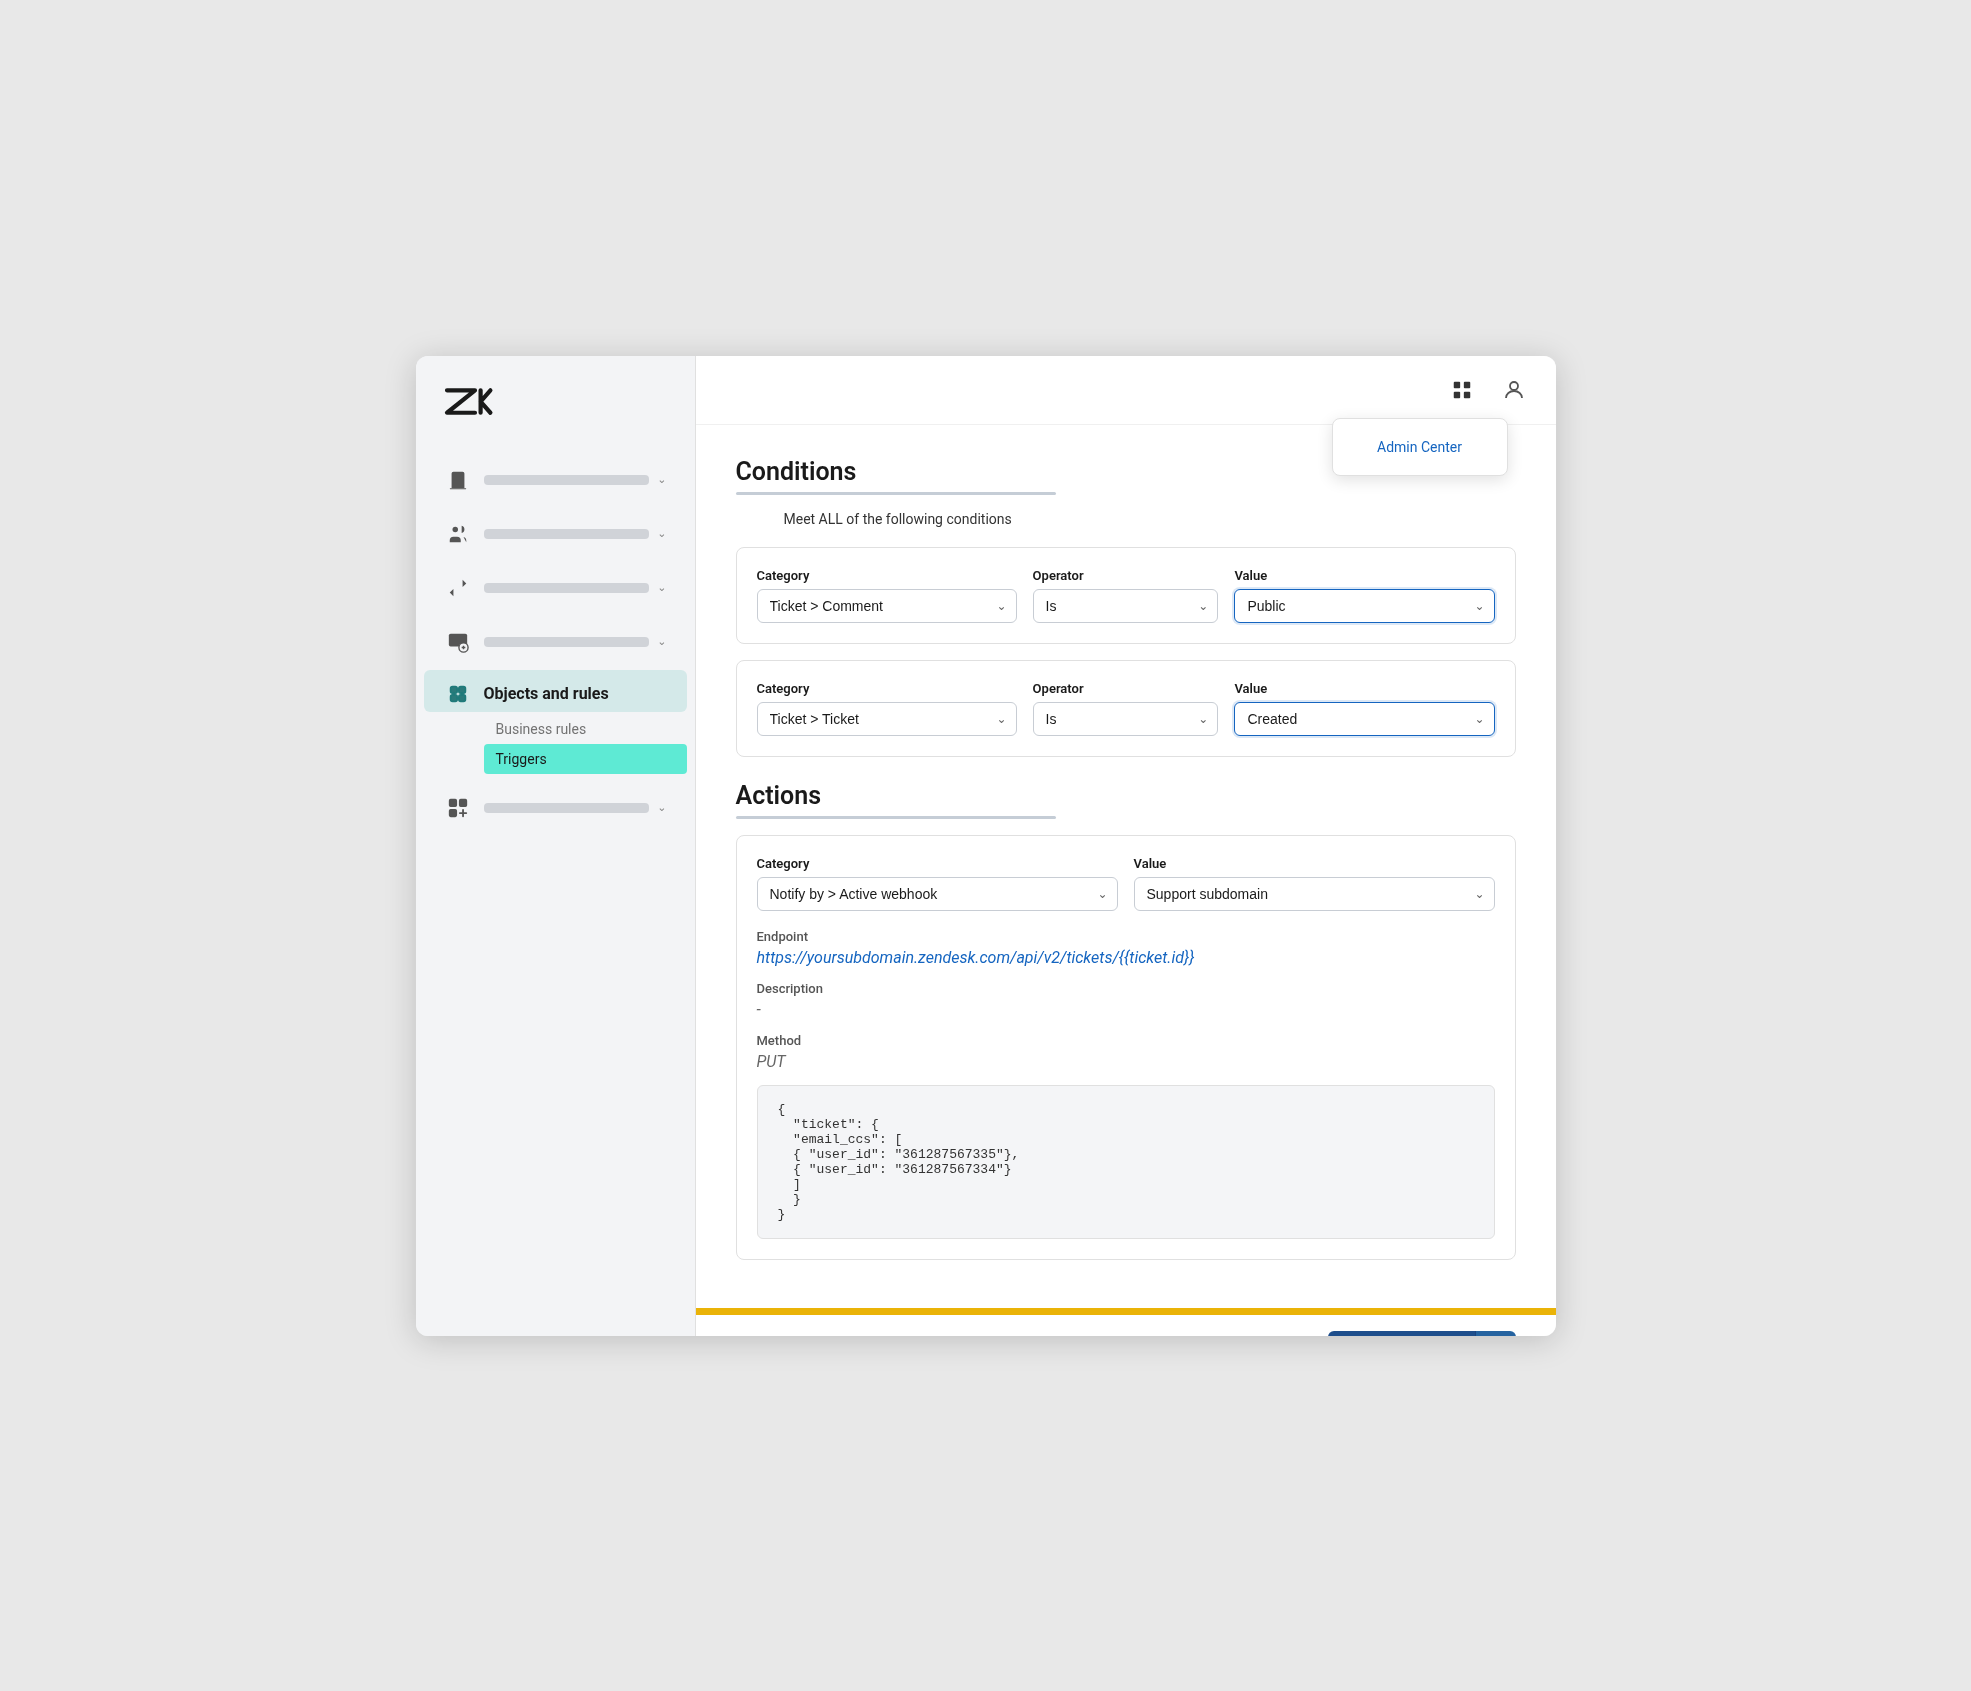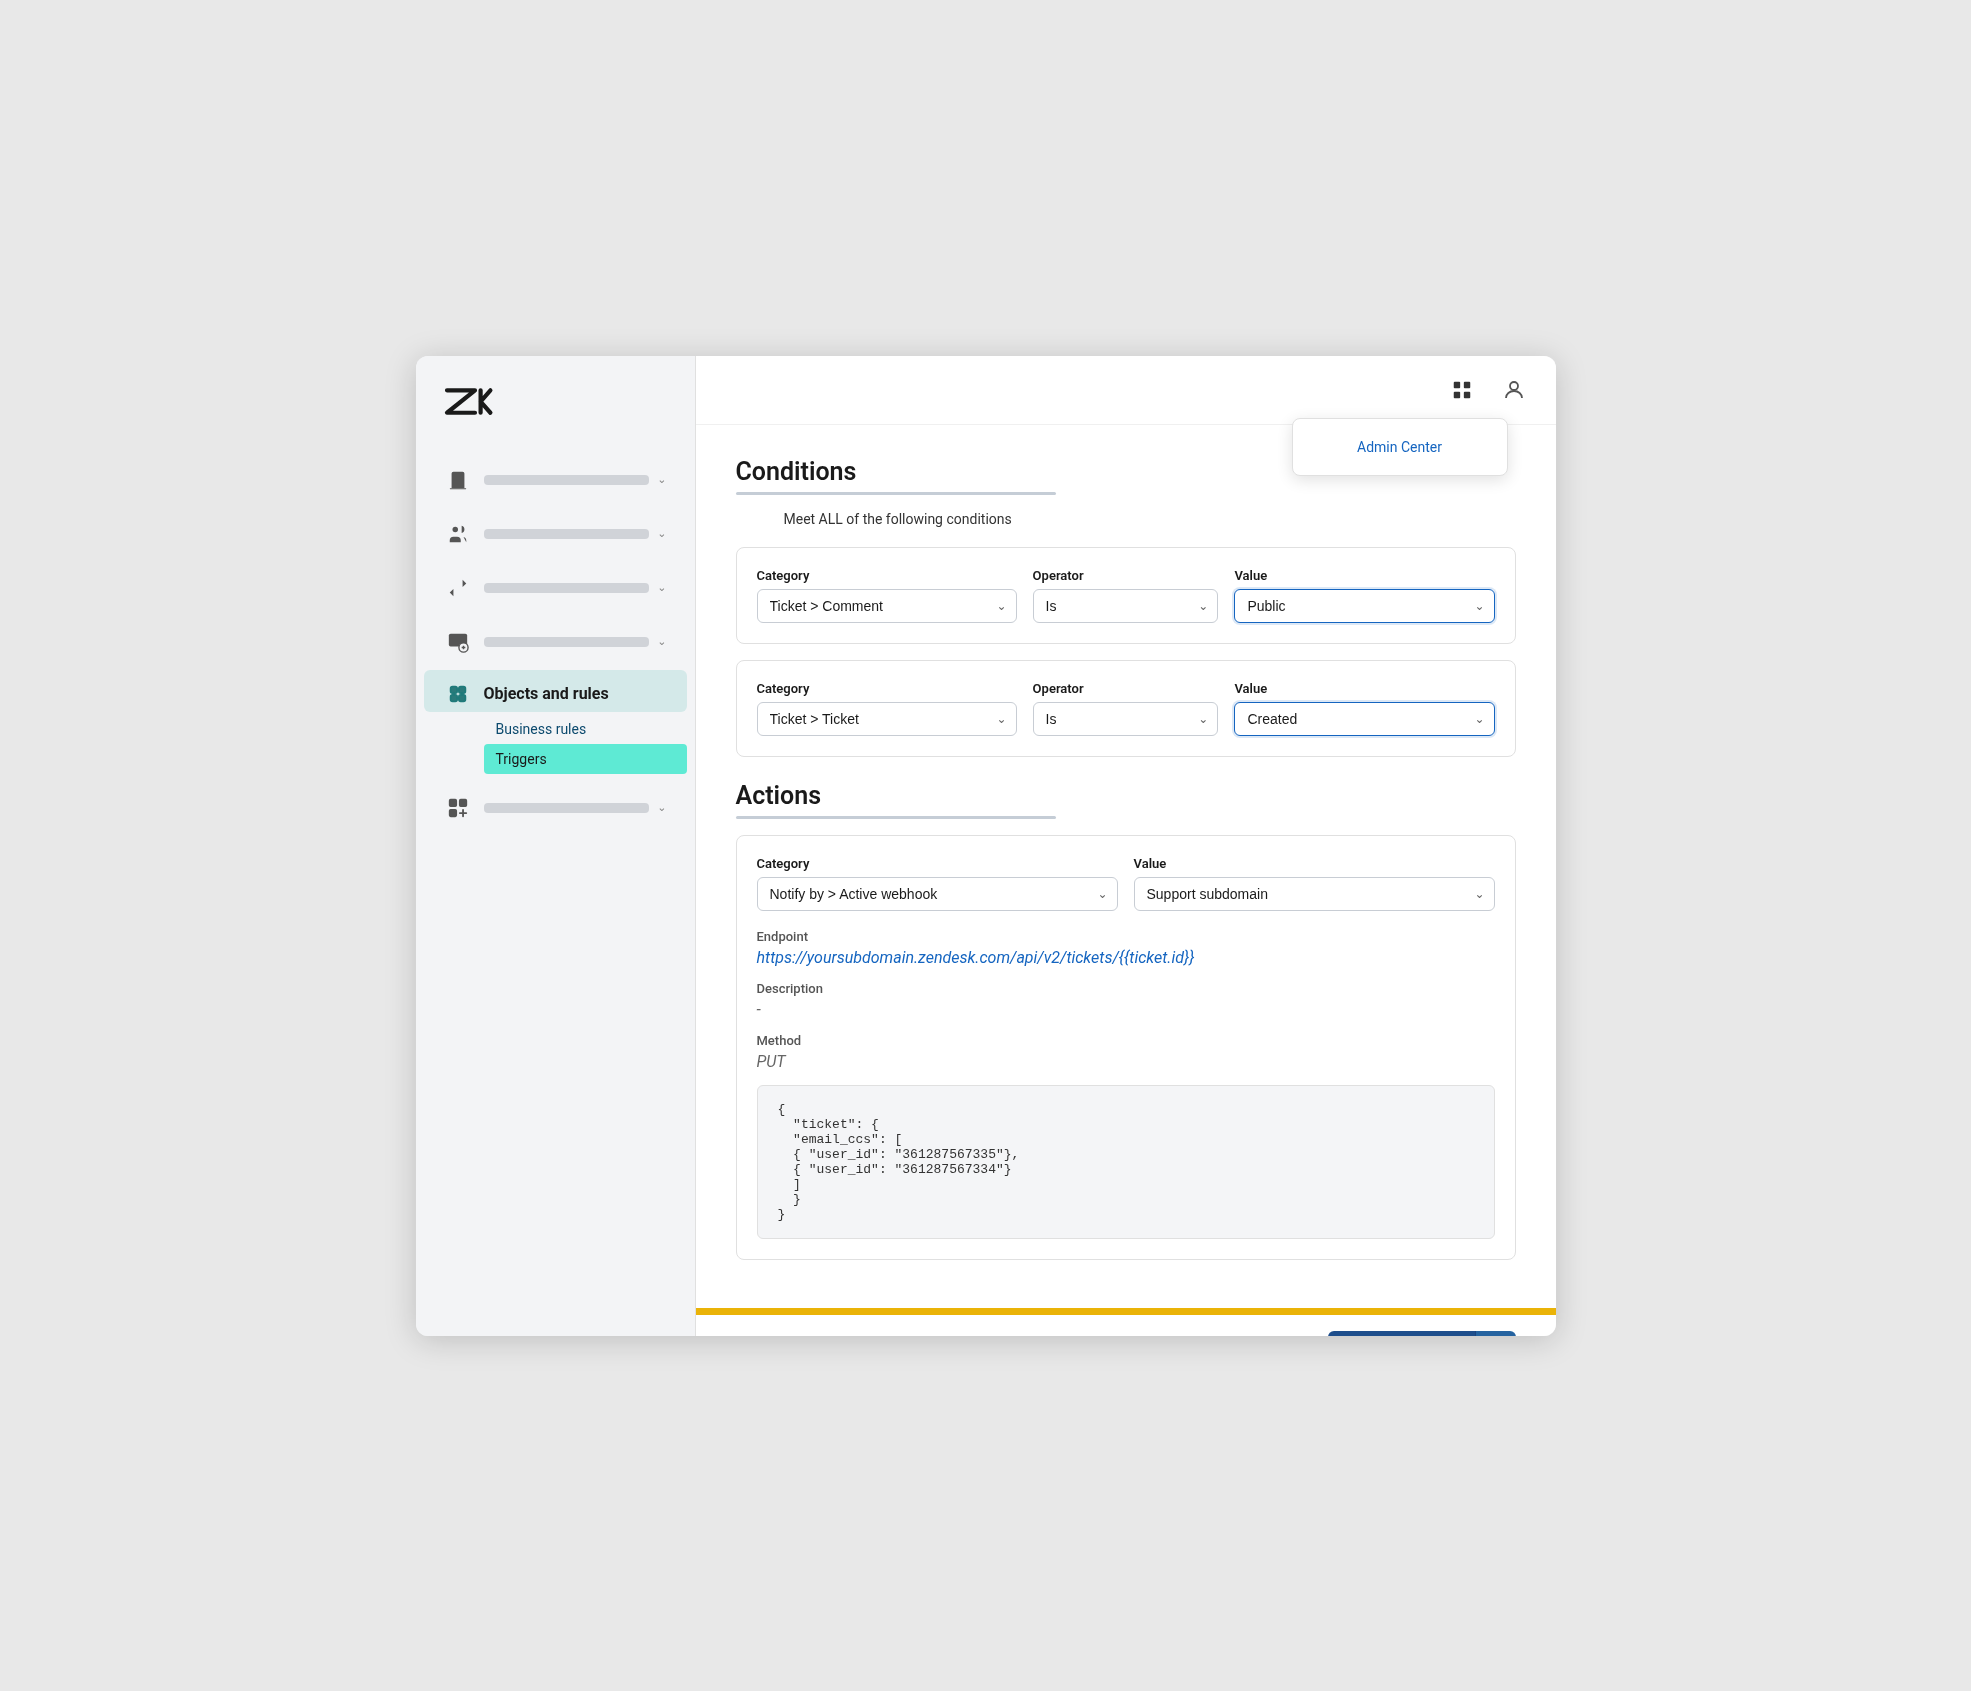--- a/index.html
+++ b/index.html
@@ -102,21 +102,21 @@
       color: #1a1a1a;
     }
 
     .sub-nav {
       padding: 0 0 0 60px;
       margin: 0 8px;
     }
     .sub-nav-item {
       padding: 7px 12px;
       font-size: 14px;
-      color: #0c4a6e;
+      color: #737373;
       cursor: pointer;
       border-radius: 4px;
     }
     .sub-nav-item.active {
       background: #5eead4;
       color: #1a1a1a;
       font-weight: 400;
     }
 
     
@@ -156,21 +156,21 @@
 
     
     .admin-dropdown {
       position: absolute;
       top: 62px;
       right: 48px;
       background: #fff;
       border: 1px solid #e0e0e0;
       border-radius: 8px;
       box-shadow: 0 4px 16px rgba(0,0,0,0.12);
-      width: 216px;
+      width: 176px;
       z-index: 100;
       padding: 8px 0;
     }
     .admin-dropdown-item {
       padding: 12px 20px;
       font-size: 14px;
       color: #1565c0;
       cursor: pointer;
       text-align: center;
     }

